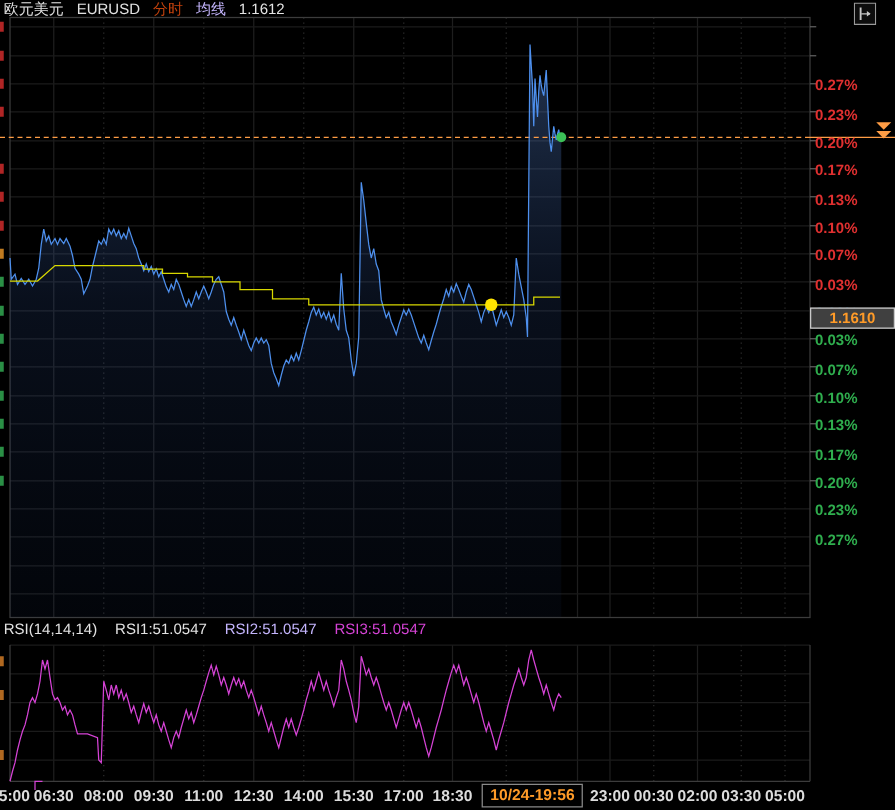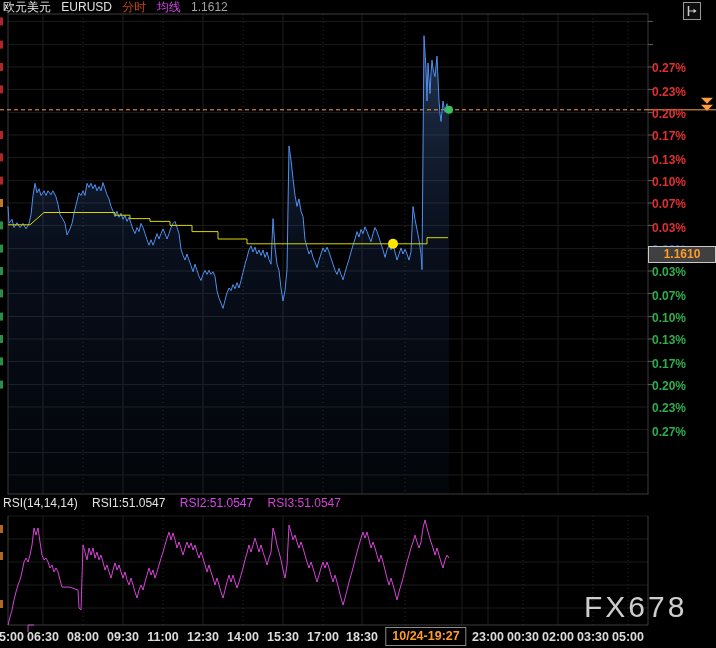--- a/index.html
+++ b/index.html
@@ -3,22 +3,22 @@
 <meta charset="utf-8">
 <style>
   html,body{margin:0;padding:0;background:#000;}
   .screen{position:relative;width:716px;height:648px;background:#000;overflow:hidden;
           font-family:"Liberation Sans",sans-serif;-webkit-font-smoothing:antialiased;}
   #chart-svg{position:absolute;left:0;top:0;z-index:1;}
   #axis-layer{position:absolute;inset:0;z-index:2;pointer-events:none;}
   .hdr{position:absolute;left:3px;top:0;height:15px;line-height:15px;font-size:12px;
        white-space:nowrap;z-index:6;}
   .hdr span{margin-right:7px;}
-  .c-white{color:#e2e2e2}.c-blue{color:#c2410c}.c-olive{color:#d946ef}
-  .c-yellow{color:#a3a3a3}.c-magenta{color:#d643d6}
+  .c-white{color:#e2e2e2}.c-blue{color:#c2410c}.c-olive{color:#c4b5fd}
+  .c-yellow{color:#e5e5e5}.c-magenta{color:#d643d6}
   .ylab{position:absolute;left:652px;font-size:12px;font-weight:700;height:16px;line-height:16px;margin-top:47px;}
   .xlab{position:absolute;top:630px;transform:translateX(-50%);font-size:12.5px;font-weight:700;
         color:#dcdcdc;white-space:nowrap;}
   .cur-time{position:absolute;left:426px;top:627px;transform:translateX(-50%);height:17px;
             line-height:16px;padding:0 6px;border:1px solid #8a8a8a;background:#000;
             color:#ff9b28;font-size:12.5px;font-weight:700;white-space:nowrap;z-index:7;}
   .price-tag{position:absolute;left:648px;top:246px;width:68px;height:17px;box-sizing:border-box;
              border:1px solid #c9c9c9;background:#404040;color:#ff9b28;font-size:12px;
              font-weight:700;text-align:center;line-height:15px;z-index:8;}
   .rsi-hdr{position:absolute;left:3px;top:496px;height:15px;line-height:15px;font-size:12px;
@@ -202,24 +202,23 @@
         <rect x="0.5" y="0.5" width="17" height="17" fill="#0d0d0d" stroke="#9a9a9a"></rect>
         <line x1="5.5" y1="4" x2="5.5" y2="14" stroke="#c8c8c8" stroke-width="1.5"></line>
         <line x1="6" y1="9" x2="13" y2="9" stroke="#c8c8c8"></line>
         <path d="M13.5,9 L10.5,6.8 L10.5,11.2 Z" fill="#c8c8c8"></path>
       </svg>
     </span>
   </button>
 
   <div class="price-tag">1.1610</div>
 
-  <div class="cur-time">10/24-19:27</div>
+  <div class="cur-time">10/24-19:56</div>
 
   <div class="rsi-hdr">
     <span class="c-white">RSI(14,14,14)</span>
     <span class="c-white">RSI1:51.0547</span>
     <span class="c-olive">RSI2:51.0547</span>
     <span class="c-magenta">RSI3:51.0547</span>
   </div>
 
-  <div class="watermark">FX678</div>
 
 </div>
 
 </body></html>

